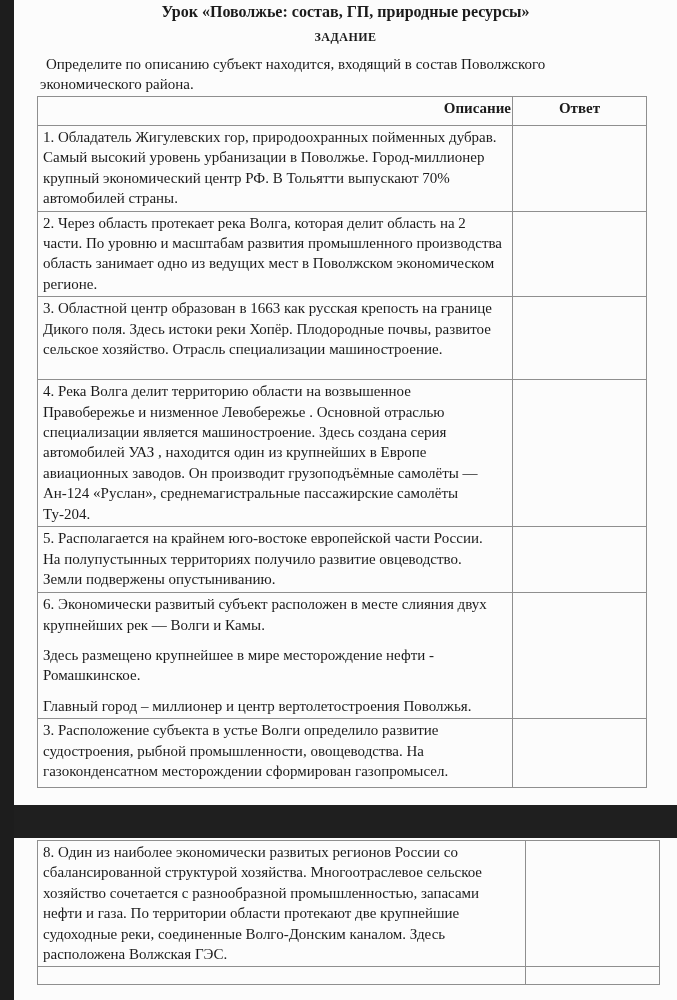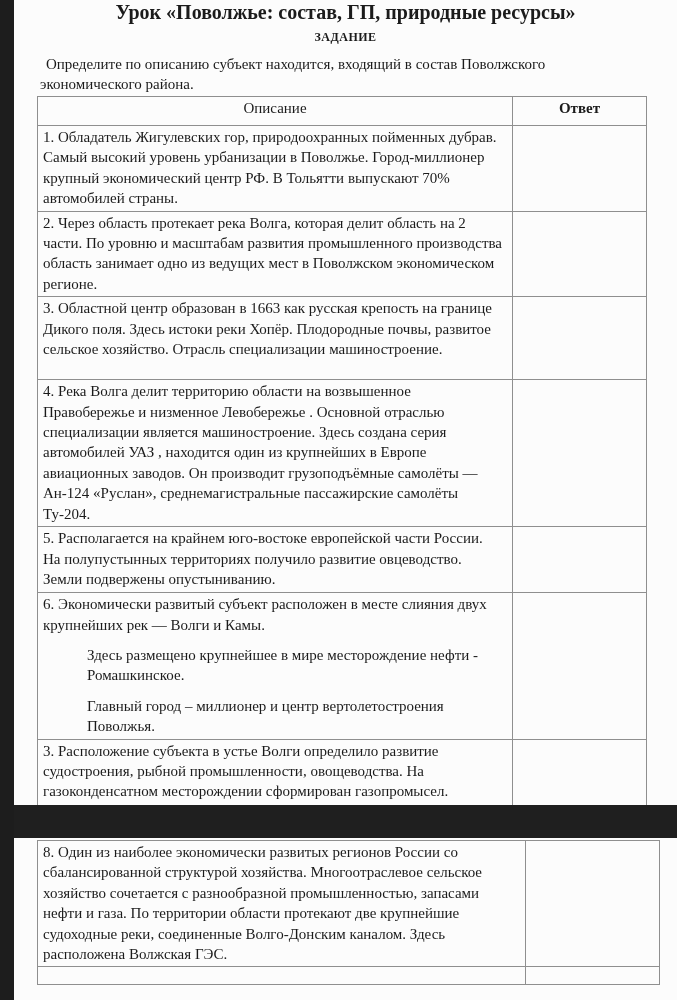--- a/index.html
+++ b/index.html
@@ -17,45 +17,45 @@
     position:absolute;left:14px;width:663px;background:#fcfcfc;z-index:1;
   }
   .page1{top:0;height:805px;}
   .break-band{
     position:absolute;left:0;top:805px;width:677px;height:33px;
     background:#1f1f1f;z-index:5;
   }
   .page2{top:838px;height:162px;overflow:hidden;}
   .doc-title{
     padding-top:3px;text-align:center;font-weight:bold;
-    font-size:20px;line-height:18px;
+    font-size:16px;line-height:18px;
   }
   .doc-subtitle{
     margin-top:7px;text-align:center;font-weight:bold;
     font-size:12px;line-height:18px;letter-spacing:0.5px;
   }
   .intro{
     margin:8px 30px 0 26px;text-indent:6px;
     font-size:15px;line-height:20px;
   }
   table.task{
     margin:2px 0 0 23px;width:605px;border-collapse:collapse;
     table-layout:fixed;
   }
   table.task td, table.task th{
     border:1px solid #8f8f8f;vertical-align:top;
     font-size:15px;line-height:20.4px;
   }
-  th.h-desc{width:472px;font-weight:normal;text-align:center;height:26px;
+  th.h-desc{width:472px;font-weight:bold;text-align:right;height:26px;
     vertical-align:middle;font-size:15.5px;}
   th.h-ans{width:131px;font-weight:bold;text-align:center;height:26px;
     vertical-align:middle;font-size:15.5px;}
   td.desc{padding:1px 10px 2px 5px;}
   td.desc p{margin:0;}
-  td.desc p + p{margin-top:10px;margin-left:44px;}
+  td.desc p + p{margin-top:10px;}
   td.ans{width:131px;}
   .t2{margin-top:38px;}
   .r1 td{height:80px;margin-left:20px;} .r2 td{height:81px;} .r3 td{height:79px;}
   .r4 td{height:135px;} .r5 td{height:62px;} .r6 td{height:116px;}
   .r7 td{height:65px;} .r8 td{height:111px;margin-left:26px;} .r-stub td{height:14px;}
 </style>
 </head>
 <body>
 
 <div class="edge-strip"></div>

